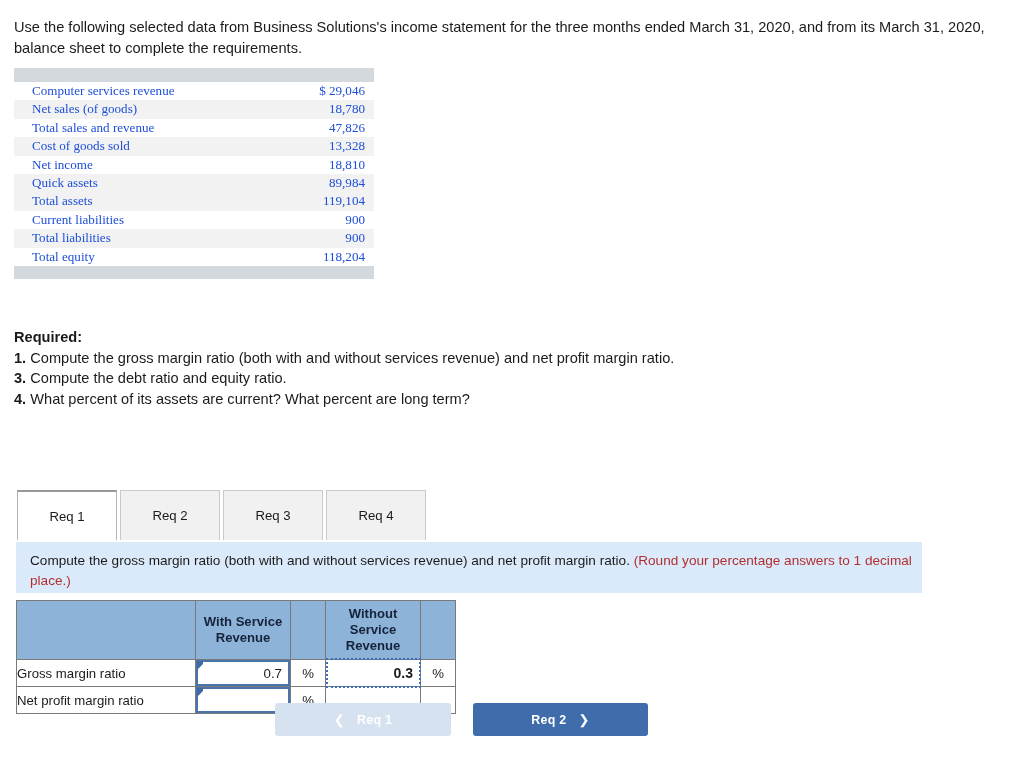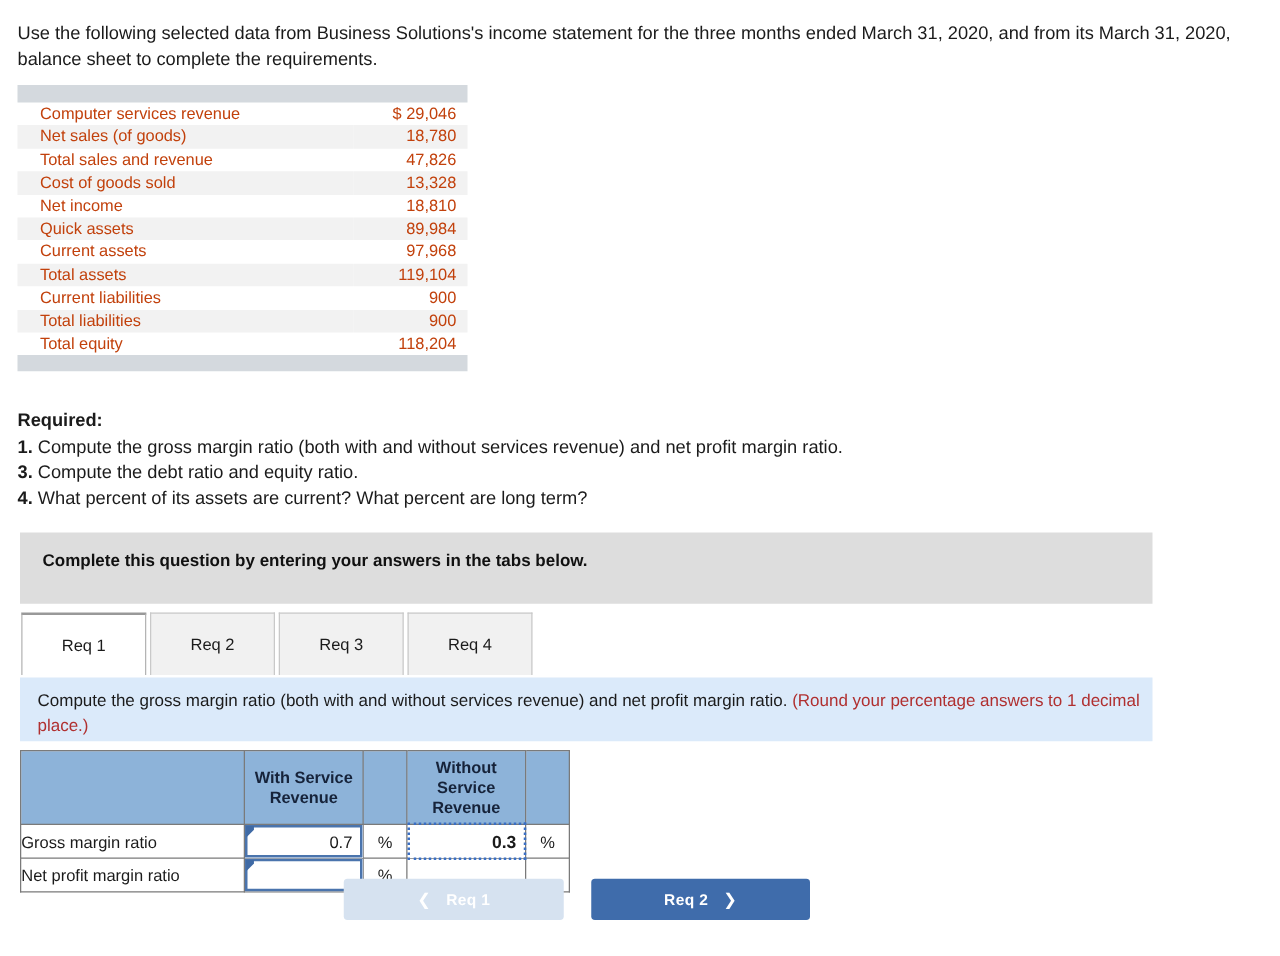--- a/index.html
+++ b/index.html
@@ -42,23 +42,23 @@
     background: #ffffff;
   }
   .data-band {
     height: 14px;
     background: #d4d9de;
   }
   .data-band.bottom { height: 13px; }
   .data-table {
     width: 100%;
     border-collapse: collapse;
-    font-family: Liberation Sans, sans-serif;
+    font-family: Liberation Serif, serif;
     font-size: 13.1px;
-    color: #c2410c;
+    color: #1d4ed8;
   }
   .data-table tr.alt td { background: #f2f2f2; }
   .data-table td {
     padding: 1px 0 1px 0;
     line-height: 16.4px;
     white-space: pre;
   }
   .data-table td.label { padding-left: 18px; text-align: left; }
   .data-table td.amt {
     text-align: right;
@@ -312,24 +312,20 @@
           <td class="amt">13,328</td>
         </tr>
         <tr>
           <td class="label">Net income</td>
           <td class="amt">18,810</td>
         </tr>
         <tr class="alt">
           <td class="label">Quick assets</td>
           <td class="amt">89,984</td>
         </tr>
-        <tr>
-          <td class="label">Current assets</td>
-          <td class="amt">97,968</td>
-        </tr>
         <tr class="alt">
           <td class="label">Total assets</td>
           <td class="amt">119,104</td>
         </tr>
         <tr>
           <td class="label">Current liabilities</td>
           <td class="amt">900</td>
         </tr>
         <tr class="alt">
           <td class="label">Total liabilities</td>
@@ -353,23 +349,20 @@
     <div class="line">
       <span class="num">3.</span>
       <span>Compute the debt ratio and equity ratio.</span>
     </div>
     <div class="line">
       <span class="num">4.</span>
       <span>What percent of its assets are current? What percent are long term?</span>
     </div>
   </div>
 
-  <div class="banner">
-    <div class="banner-text">Complete this question by entering your answers in the tabs below.</div>
-  </div>
 
   <div class="tabs">
     <div class="tab active">
       <span>Req 1</span>
     </div>
     <div class="tab">
       <span>Req 2</span>
     </div>
     <div class="tab">
       <span>Req 3</span>

